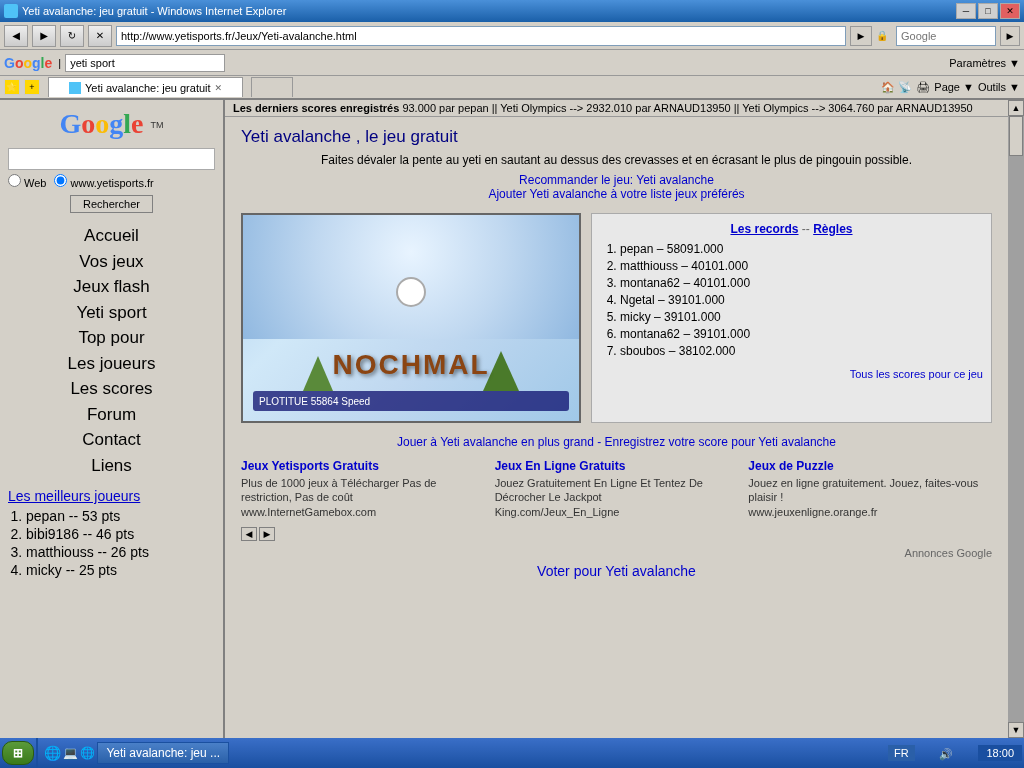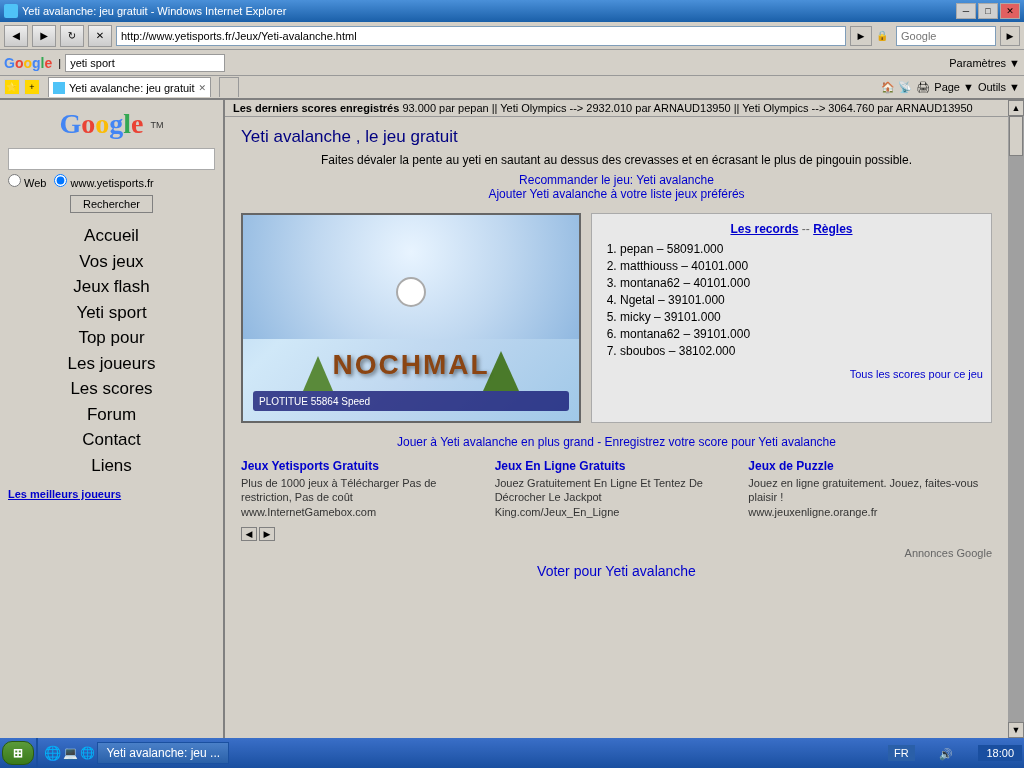--- a/index.html
+++ b/index.html
@@ -61,21 +61,21 @@
     
     .favorites-bar {
       background: #d4d0c8; height: 24px; display: flex; align-items: center;
       padding: 0 4px; gap: 8px; border-bottom: 2px solid #808080;
       font-size: 11px;
     }
     .fav-icons { display: flex; gap: 4px; align-items: center; }
     .fav-icon { width: 16px; height: 16px; background: #ffd700; border: 1px solid #ccc; font-size: 9px; display: flex; align-items: center; justify-content: center; cursor: pointer; }
     .fav-tab {
       background: #d4d0c8; border: 1px solid #999; border-bottom: none;
-      padding: 2px 4px; font-size: 11px; cursor: pointer; display: flex; align-items: center; gap: 4px;
+      padding: 2px 20px; font-size: 11px; cursor: pointer; display: flex; align-items: center; gap: 4px;
       height: 20px;
     }
     .fav-tab.active { background: white; }
     .fav-tab-icon { width: 12px; height: 12px; background: #4fc3f7; }
     .fav-tab-close { font-size: 9px; color: #666; }
     .fav-right { margin-left: auto; display: flex; gap: 4px; align-items: center; }
 
     
     .sidebar {
       width: 225px;
@@ -96,21 +96,21 @@
     .tm { font-size: 9px; vertical-align: super; color: #333; }
     .sidebar-search { width: 100%; height: 22px; border: 1px solid #aaa; margin-bottom: 4px; font-size: 11px; padding: 2px 4px; }
     .radio-group { display: flex; gap: 8px; margin-bottom: 6px; font-size: 11px; align-items: center; }
     .sidebar-btn {
       display: block; margin: 0 auto 10px; padding: 2px 12px;
       background: #d4d0c8; border: 1px solid #808080;
       font-size: 11px; cursor: pointer;
     }
     .sidebar-nav { text-align: center; margin-bottom: 10px; }
     .sidebar-nav a { display: block; font-size: 17px; color: #000; text-decoration: none; line-height: 1.5; cursor: pointer; }
-    .sidebar-scores { font-size: 11px; font-weight: bold; }
+    .sidebar-scores { font-size: 14px; }
     .sidebar-scores .scores-title { color: #0000cc; text-decoration: underline; cursor: pointer; margin-bottom: 4px; display: block; }
     .sidebar-scores ol { padding-left: 18px; }
     .sidebar-scores li { margin-bottom: 2px; }
 
     
     .content {
       flex: 1;
       background: #d4d0c8;
       overflow-y: auto;
       position: relative;
@@ -377,20 +377,26 @@
         <a>Top pour</a>
         <a>Les joueurs</a>
         <a>Les scores</a>
         <a>Forum</a>
         <a>Contact</a>
         <a>Liens</a>
       </div>
 
       <div class="sidebar-scores">
         <a class="scores-title">Les meilleurs joueurs</a>
+        <ol>
+          <li>pepan -- 53 pts</li>
+          <li>bibi9186 -- 46 pts</li>
+          <li>matthiouss -- 26 pts</li>
+          <li>micky -- 25 pts</li>
+        </ol>
       </div>
     </div>
 
     <div style="display:flex; flex:1; overflow:hidden;">
       <div class="content">
 
         <div class="ticker">
           <strong>Les derniers scores enregistrés</strong>
           <span> <span>93.000 par pepan || Yeti Olympics --&gt; 2932.010 par ARNAUD13950 || Yeti Olympics --&gt; 3064.760 par ARNAUD13950</span></span>
         </div>

